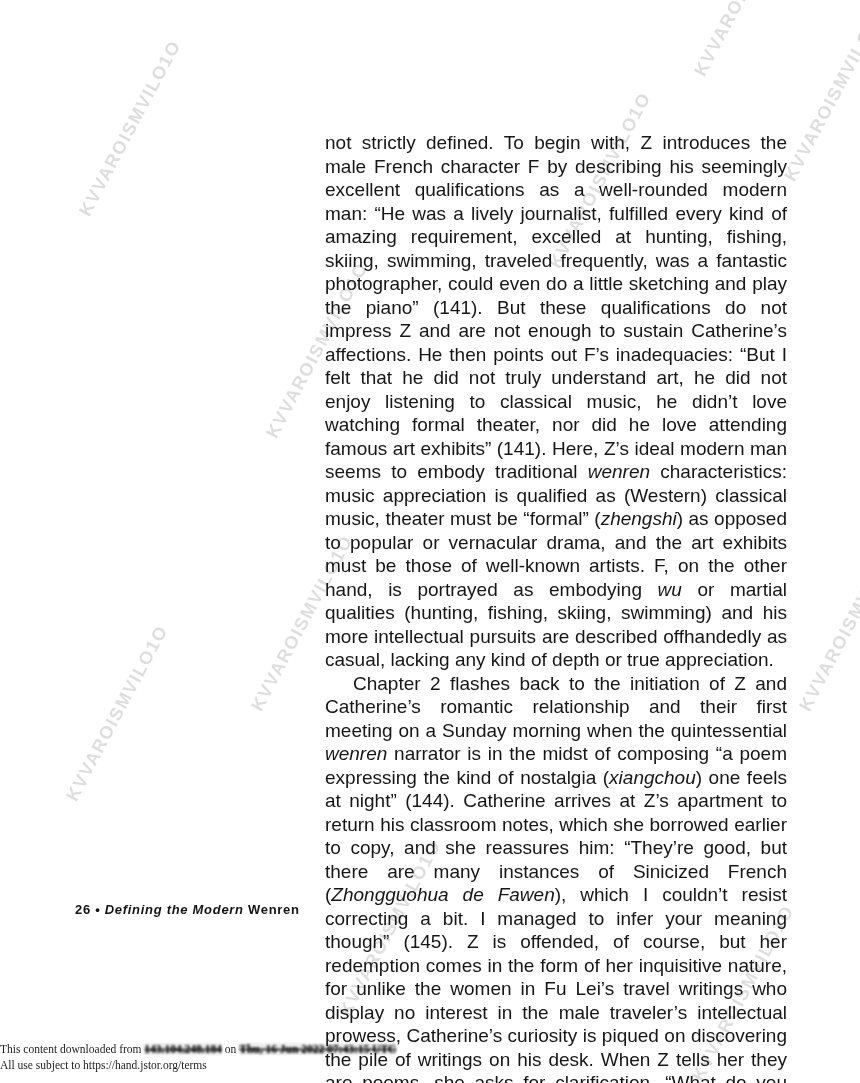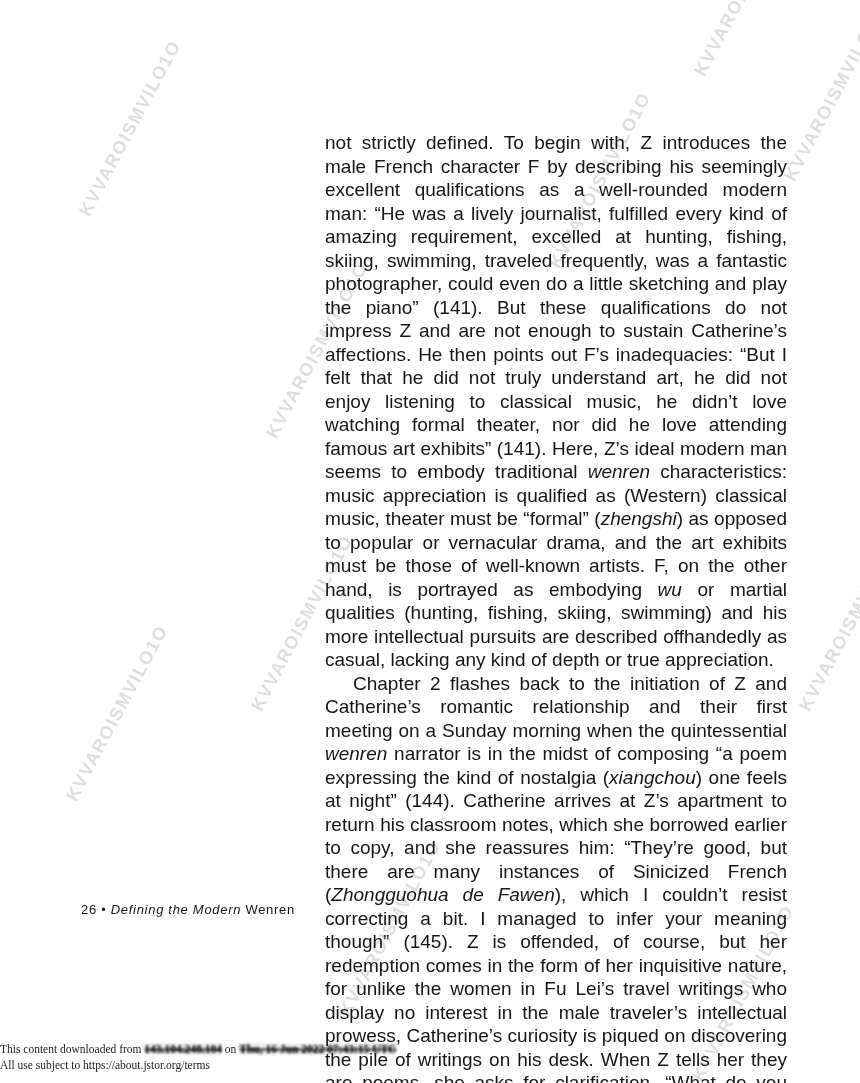--- a/index.html
+++ b/index.html
@@ -46,24 +46,23 @@
     text-indent: 28px;
   }
   .para .italic {
     font-style: italic;
   }
   .running-footer {
     position: absolute;
     left: 75px;
     top: 902px;
     font-size: 13px;
-    font-weight: normal;
+    font-weight: bold;
     letter-spacing: 0.7px;
     color: #141414;
-    margin-left: 6px;
   }
   .running-footer .ital {
     font-style: italic;
   }
   .jstor-footer {
     position: absolute;
     left: 0;
     top: 1041px;
     width: 860px;
     font-family: "Liberation Serif", "DejaVu Serif", serif;
@@ -109,16 +108,16 @@
     <span>Wenren</span>
   </div>
 
   <div class="jstor-footer">
     <div class="jline">
       <span>This content downloaded from</span>
       <span class="smudged">143.104.248.184</span>
       <span>on</span>
       <span class="smudged">Thu, 16 Jun 2022 07:43:15 UTC</span>
     </div>
-    <div class="jline">All use subject to https://about.jstor.org/terms</div>
+    <div class="jline">All use subject to https://hand.jstor.org/terms</div>
   </div>
 
 </div>
 
 </body></html>

